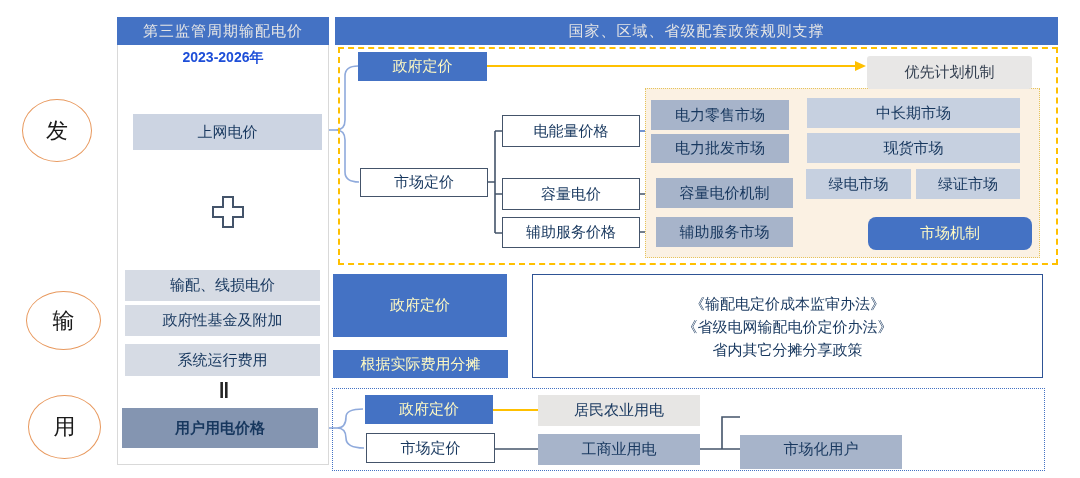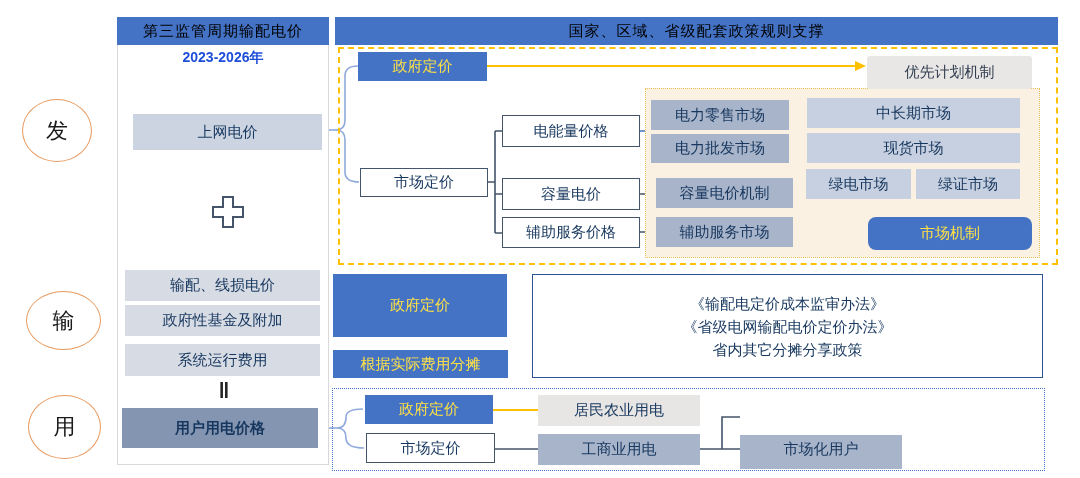--- a/index.html
+++ b/index.html
@@ -5,29 +5,29 @@
   html,body{margin:0;padding:0;background:#fff;}
   #stage{
     position:relative;width:1080px;height:478px;background:#fff;overflow:hidden;
     font-family:"Liberation Sans","DejaVu Sans",sans-serif;color:#17375E;
   }
   .abs{position:absolute;box-sizing:border-box;}
   .box{
     position:absolute;box-sizing:border-box;display:flex;align-items:center;justify-content:center;
     font-size:15px;line-height:1.1;text-align:center;white-space:nowrap;color:#17375E;
   }
-  .blue{background:#4472C4;color:#fde047;text-align:right;}
+  .blue{background:#4472C4;color:#fef9c3;text-align:right;}
   .pale{background:#CCD4E2;}
   .lgray{background:#D6DBE4;}
   .slate{background:#8495B1;color:#17375E;font-weight:bold;}
   .steel{background:#A7B4CA;text-align:right;}
   .light{background:#C6D0E0;}
   .whitebox{background:#FFFFFF;border:1.6px solid #44546A;}
   .graybox{background:#E8E7E6;border-radius:3px;color:#333F50;}
-  .hdr{position:absolute;box-sizing:border-box;background:#4472C4;color:#000000;display:flex;align-items:center;justify-content:center;font-size:15px;letter-spacing:1px;}
+  .hdr{position:absolute;box-sizing:border-box;background:#4472C4;color:#e5e5e5;display:flex;align-items:center;justify-content:center;font-size:15px;letter-spacing:1px;}
   .circle{
     position:absolute;box-sizing:border-box;border:1.6px solid #E8995E;border-radius:50%;
     background:#fff;display:flex;align-items:center;justify-content:center;
     font-size:22px;color:#1a1a1a;
   }
   .dashedbox{position:absolute;box-sizing:border-box;border:2px dashed #FFC000;background:transparent;}
   .creambox{position:absolute;box-sizing:border-box;background:#FBF1E3;border:1.4px dotted #E6C45A;}
   .dottedbox{position:absolute;box-sizing:border-box;border:1.6px dotted #4472C4;}
   .panel{position:absolute;box-sizing:border-box;border:1px solid #D9D9D9;background:#fff;}
   .period{position:absolute;color:#1d4ed8;font-weight:bold;font-size:14px;text-align:center;}

